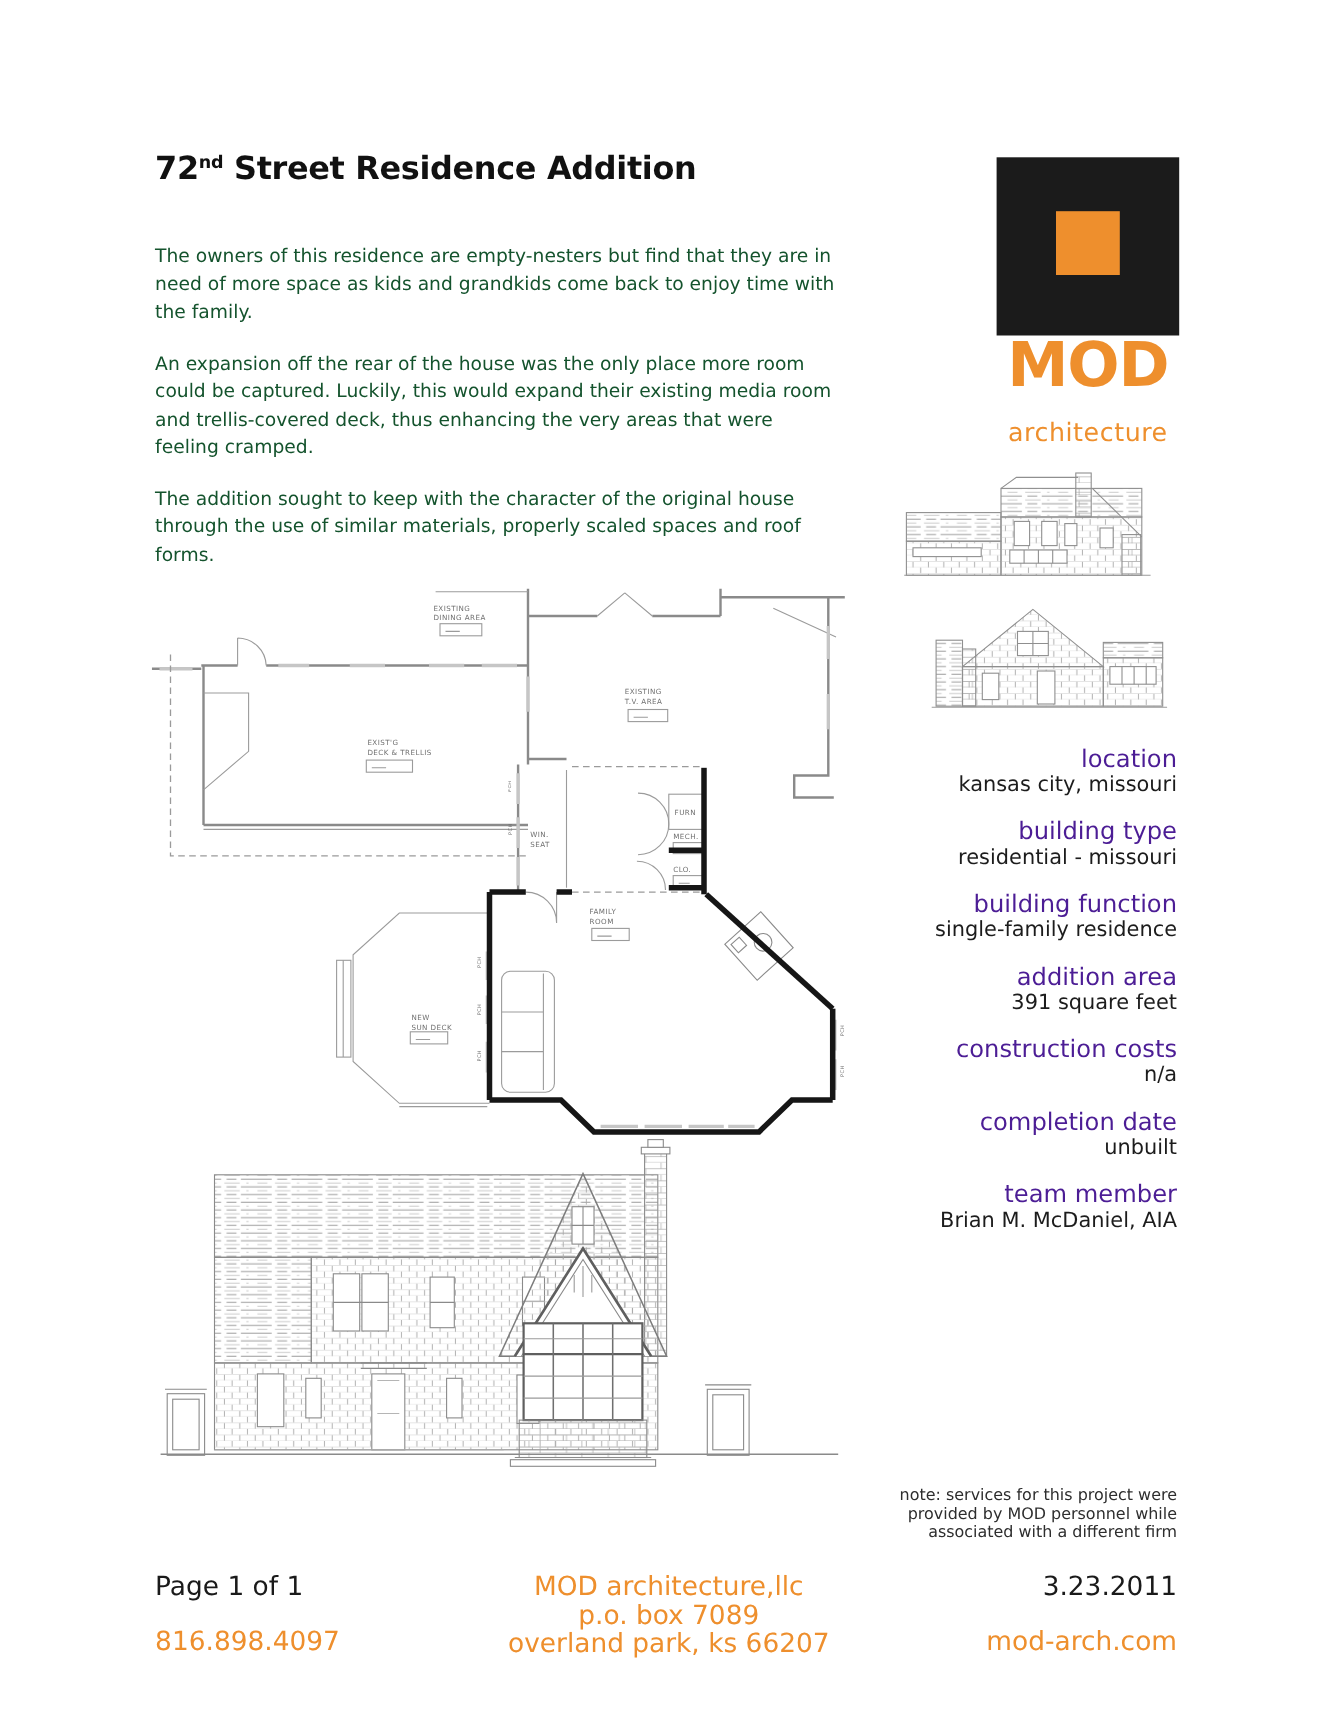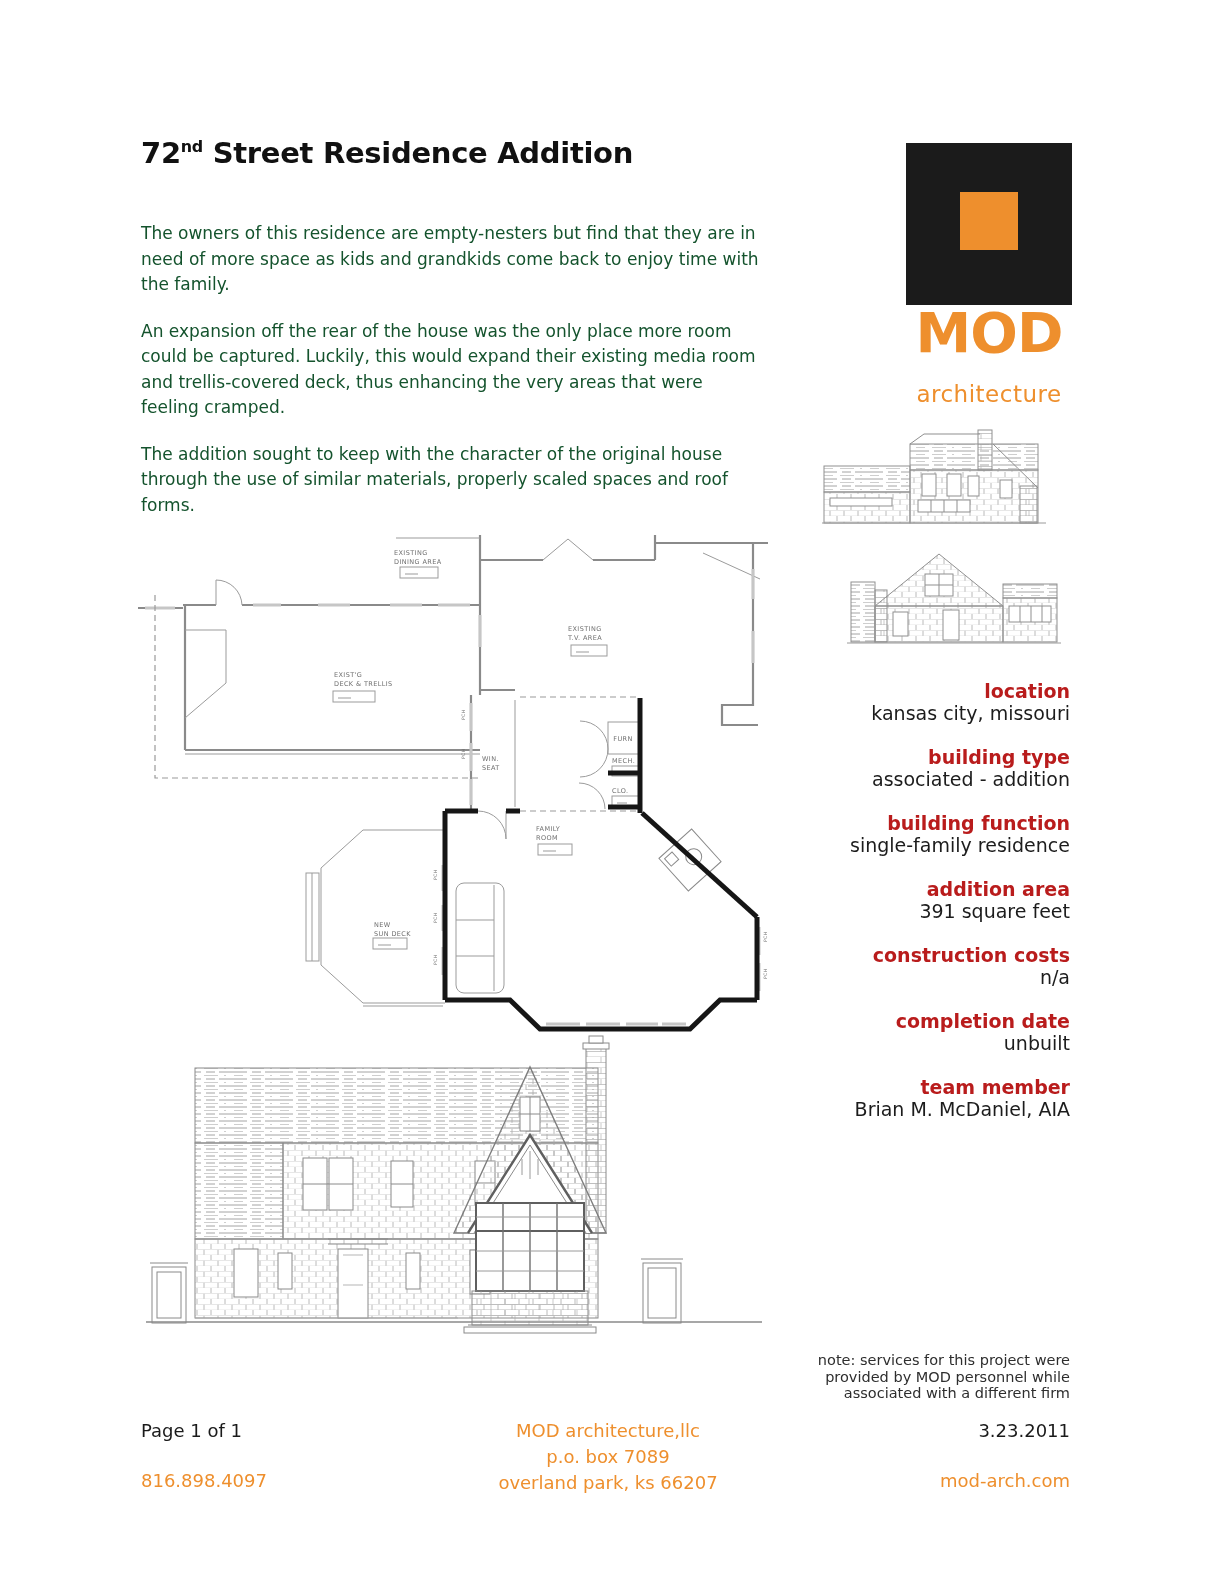--- a/index.html
+++ b/index.html
@@ -15,26 +15,26 @@
   .logo-square{left:906px;top:143px;width:166px;height:162px;}
   .logo-core{position:absolute;left:54px;top:49px;width:58px;height:58px;}
   .logo-word{left:906px;top:302px;width:166px;text-align:center;font-weight:bold;font-size:56px;line-height:62px;letter-spacing:-1px;}
   .logo-tag{left:906px;top:381px;width:166px;text-align:center;font-size:23px;line-height:26px;letter-spacing:0.5px;}
   
   .sk1{left:820px;top:428px;}
   .sk2{left:843px;top:548px;}
   
   .info{right:146px;top:680px;width:330px;text-align:right;}
   .info-item{margin-bottom:22px;}
-  .info-label{font-weight:bold;font-size:19px;line-height:22px;color:#b91c1c;}
+  .info-label{font-weight:normal;font-size:22px;line-height:22px;color:#4c1d95;}
   .info-value{font-size:19px;line-height:22px;color:#1c1c1c;}
   
   .note{right:146px;top:1352px;width:300px;text-align:right;font-size:14.5px;line-height:16.5px;color:#2e2e2e;}
   
-  .foot{font-size:18px;line-height:26px;}
+  .foot{font-size:24px;line-height:26px;margin-top:11px;}
   .f-page{left:141px;top:1418px;color:#1a1a1a;}
   .f-phone{left:141px;top:1468px;}
   .f-center{left:408px;top:1418px;width:400px;text-align:center;}
   .f-date{right:146px;top:1418px;color:#1a1a1a;text-align:center;}
   .f-web{right:146px;top:1468px;}
   .orange{color:#EE8F2D;}
   
   svg{display:block;}
   svg text{font-family:"DejaVu Sans",sans-serif;fill:#6f6f6f;letter-spacing:0.4px;}
 </style>
@@ -111,21 +111,21 @@
   </g>
 </svg>
 
 <div class="abs info">
   <div class="info-item">
     <div class="info-label">location</div>
     <div class="info-value">kansas city, missouri</div>
   </div>
   <div class="info-item">
     <div class="info-label">building type</div>
-    <div class="info-value">associated - addition</div>
+    <div class="info-value">residential - missouri</div>
   </div>
   <div class="info-item">
     <div class="info-label">building function</div>
     <div class="info-value">single-family residence</div>
   </div>
   <div class="info-item">
     <div class="info-label">addition area</div>
     <div class="info-value">391 square feet</div>
   </div>
   <div class="info-item">

